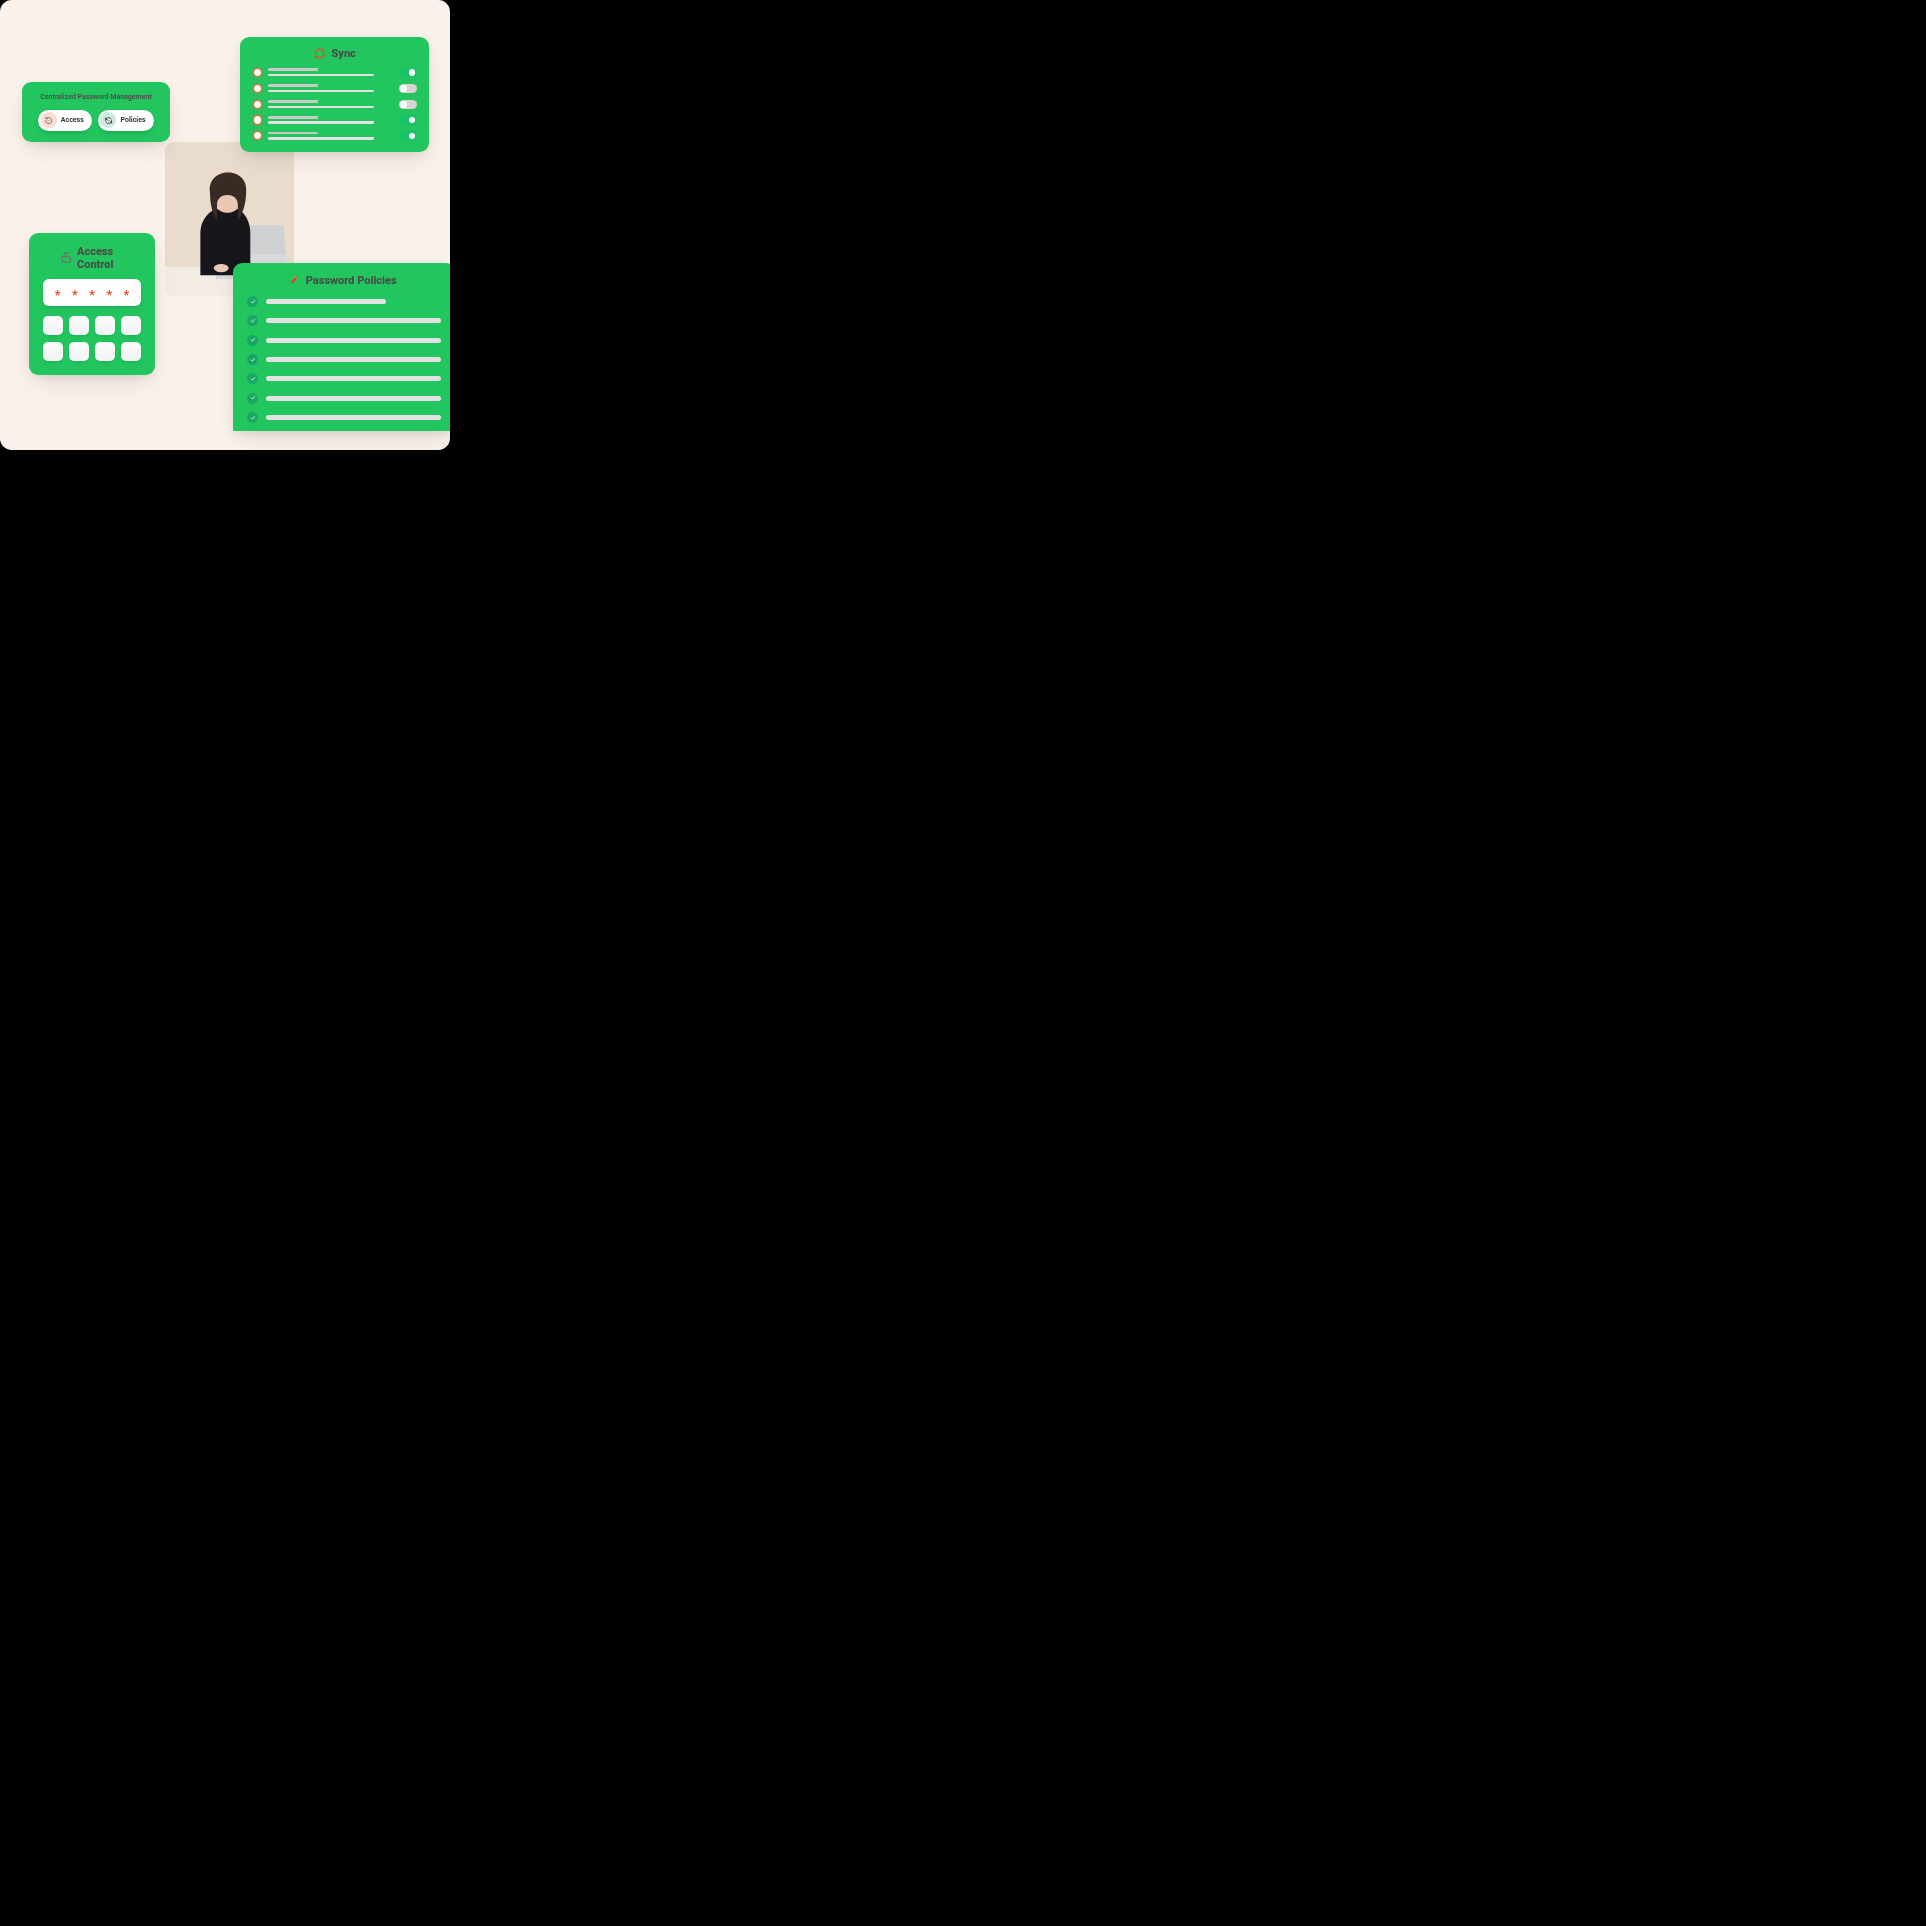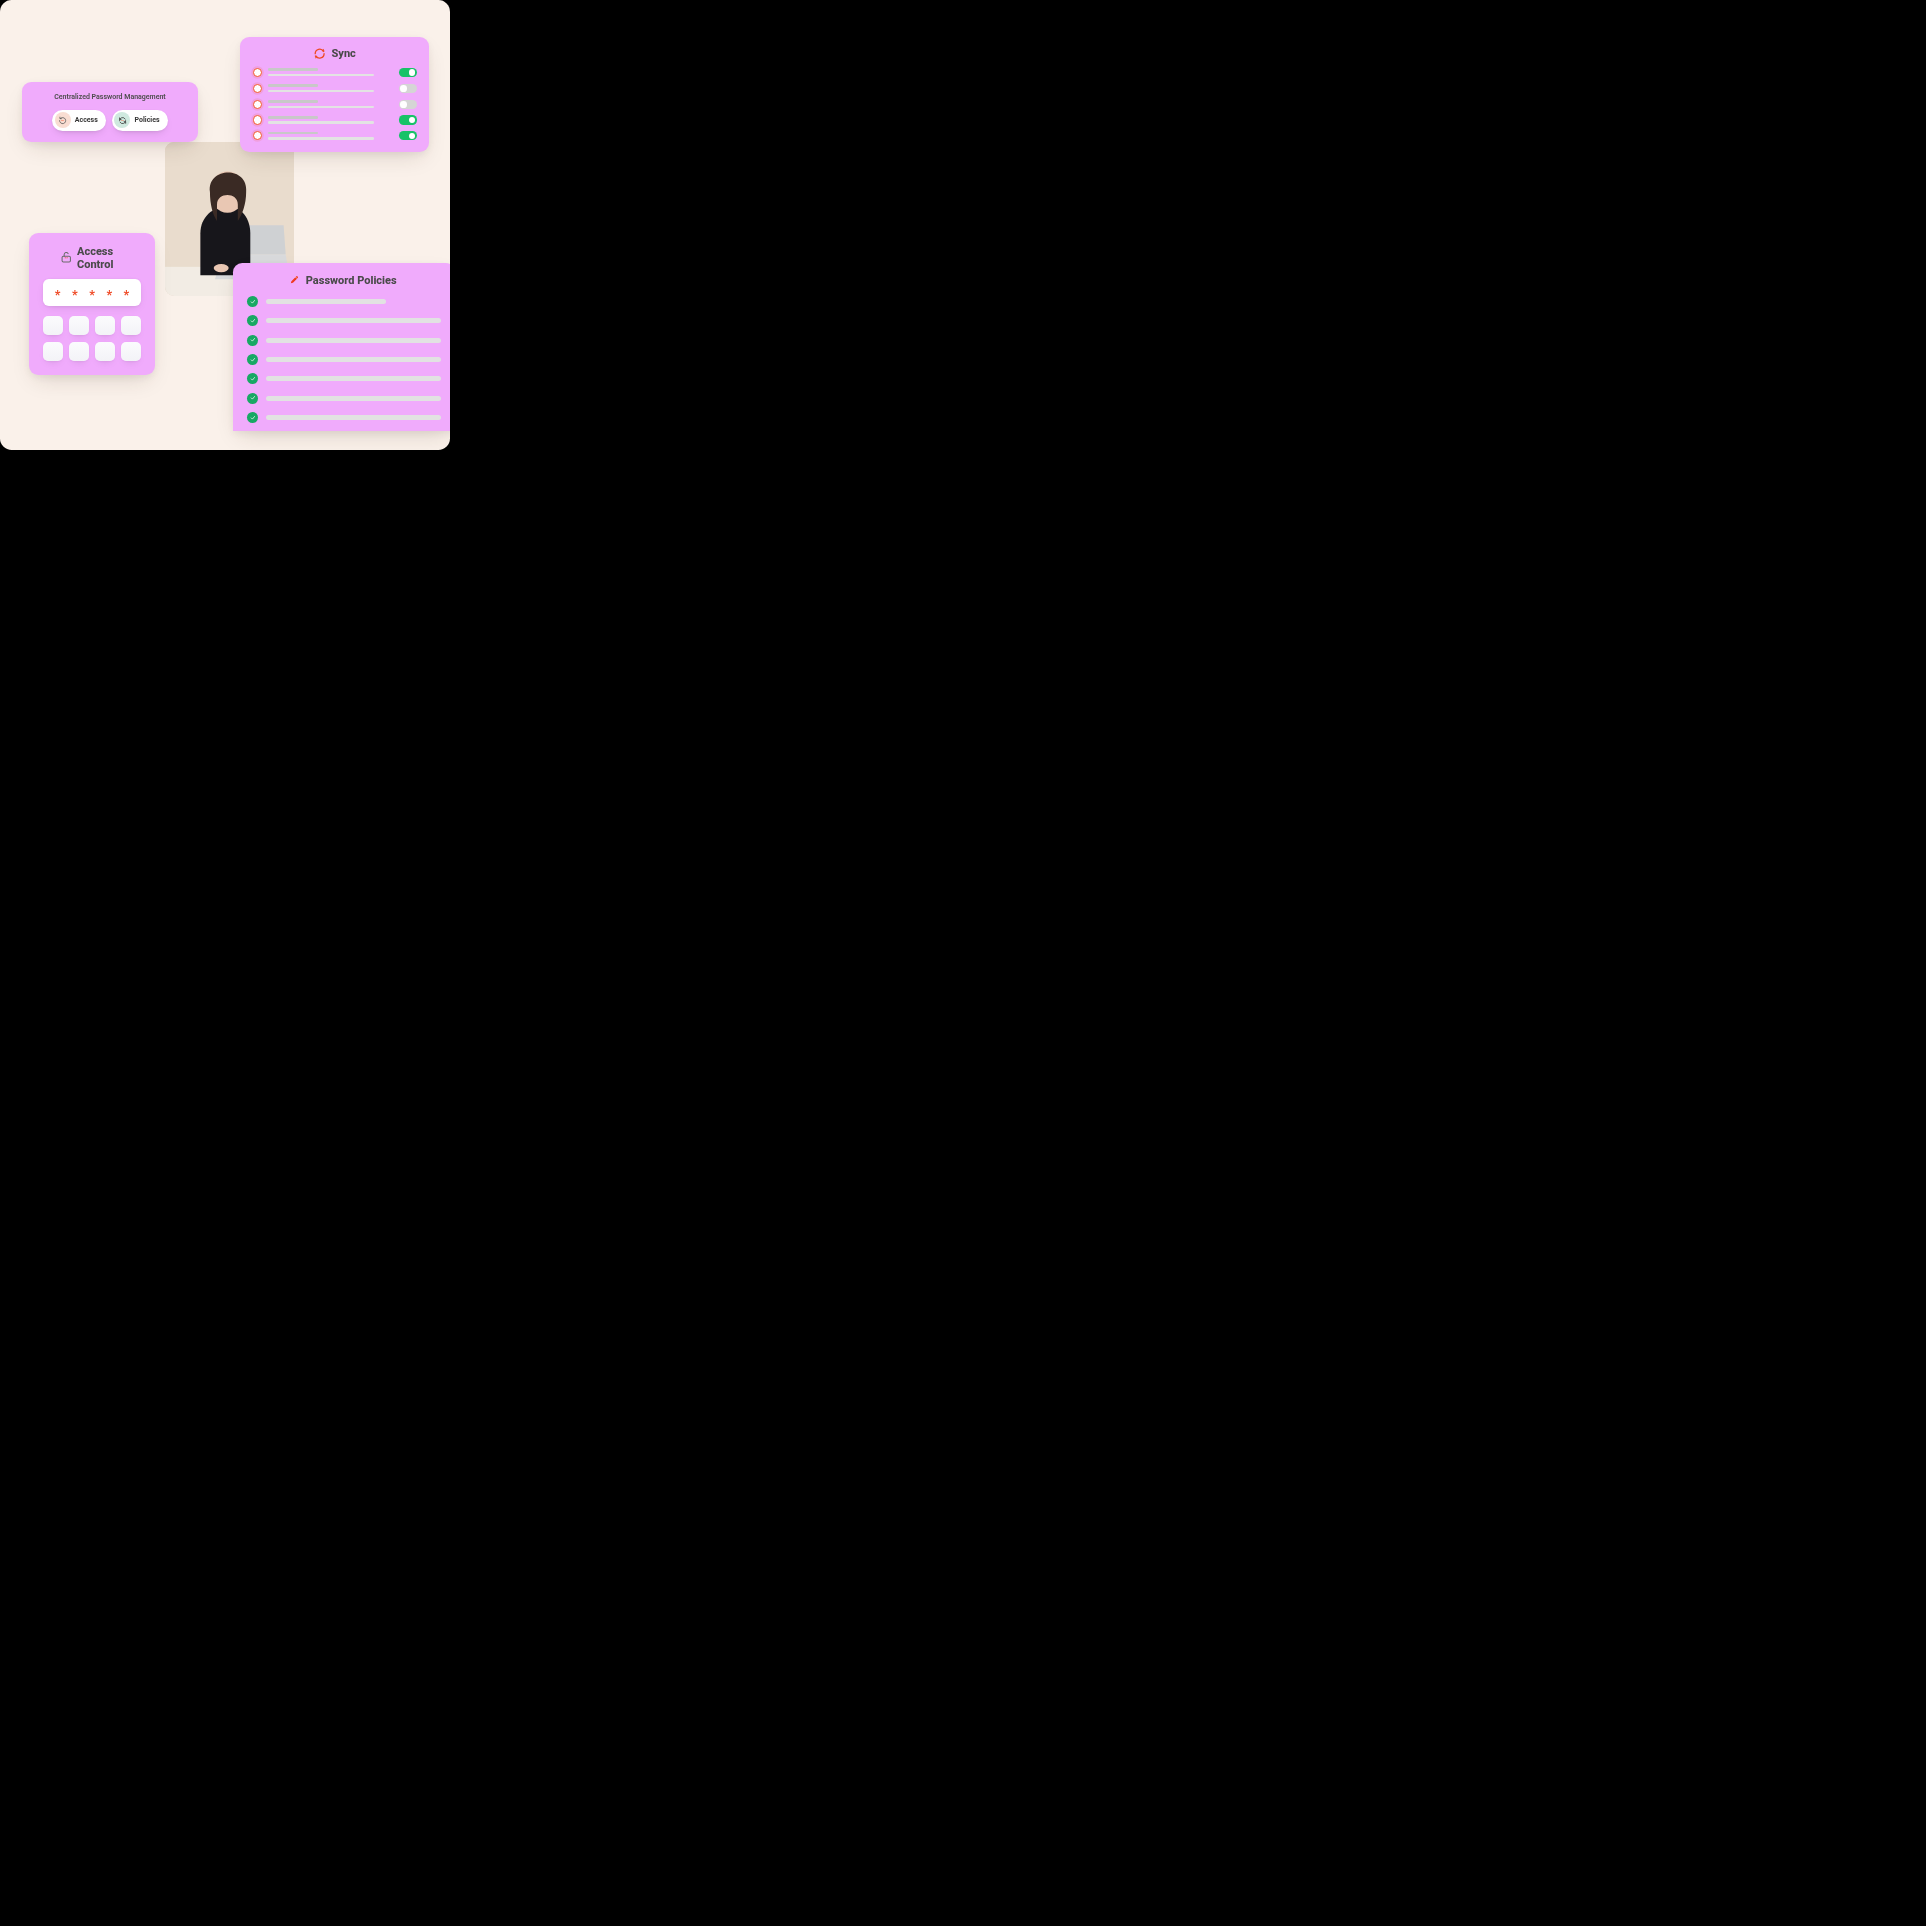--- a/index.html
+++ b/index.html
@@ -25,27 +25,27 @@
     width: 129px; height: 154px;
     border-radius: 9.2px;
     background: linear-gradient(180deg,#e7d6c7 0%, #d7c2af 40%, #efe6dd 100%);
     overflow: hidden;
   }
   .photo svg { width:100%; height:100%; display:block; }
 
   
   .card {
     position: absolute;
-    background: #f0abfc;
+    background: #22c55e;
     border-radius: 9.2px;
     box-shadow: 0 9.2px 23px -7.5px rgba(60,40,30,0.18), 0 2.5px 7.5px rgba(0,0,0,0.05);
   }
 
   
-  .cpm-card { left: 22px; top: 82px; width: 176px; padding: 10px 9.2px 11px; }
+  .cpm-card { left: 22px; top: 82px; width: 148px; padding: 10px 9.2px 11px; }
   .cpm-title {
     text-align: center;
     color: #4d4d4d;
     font-size: 7px;
     font-weight: 600;
     line-height: 1.45;
     margin-bottom: 7.5px;
   }
   .pill-row { display:flex; gap:5.8px; justify-content:center; }
   .pill {

